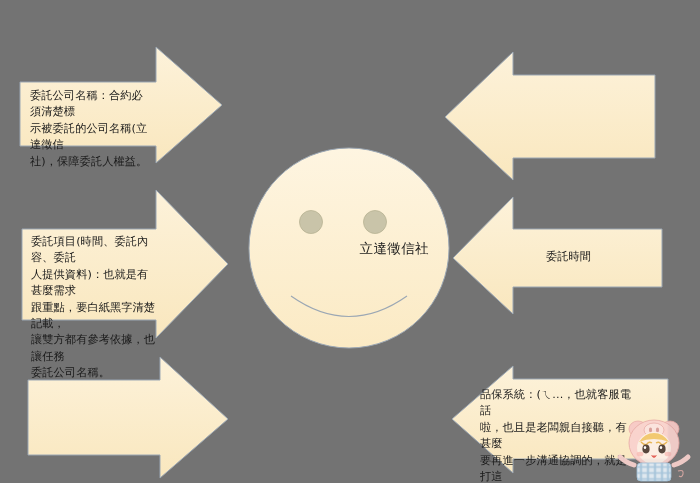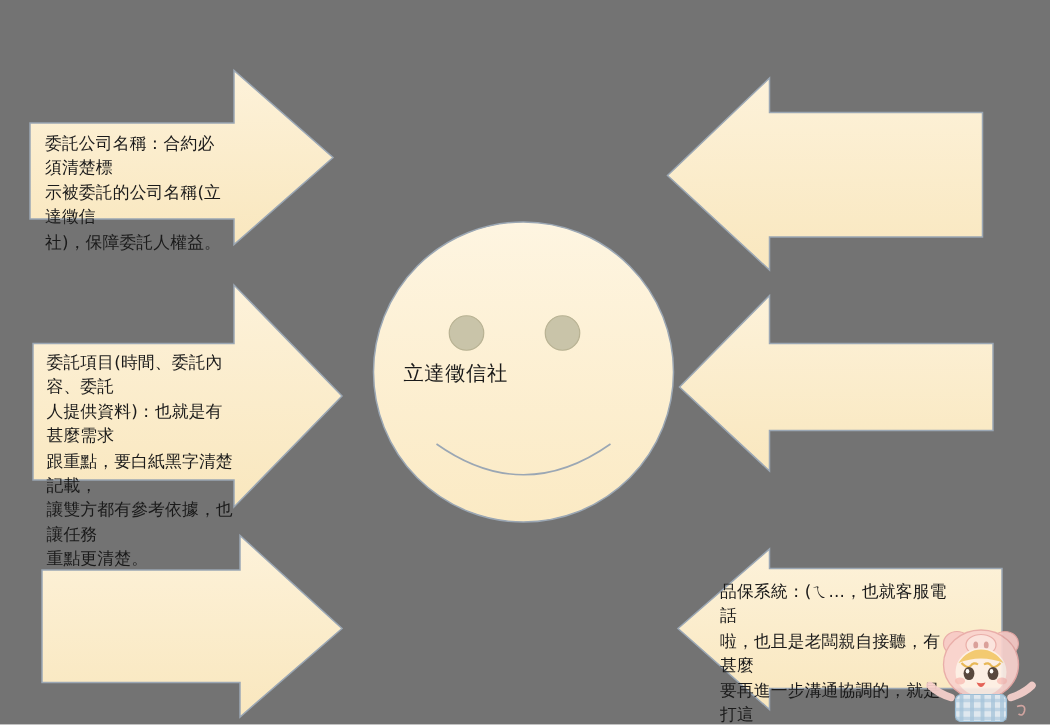--- a/index.html
+++ b/index.html
@@ -31,21 +31,21 @@
     line-height: 16.4px;
     letter-spacing: 0.1px;
     white-space: pre-line;
     text-align: left;
   }
   .center-label {
     position: absolute;
     color: #1a1a1a;
     font-size: 13.5px;
     letter-spacing: 0.4px;
-    text-align: left;
+    text-align: right;
     width: 160px;
   }
   #mascot {
     position: absolute;
     left: 608px;
     top: 413px;
     width: 92px;
     height: 70px;
   }
 </style>
@@ -85,24 +85,25 @@
   </svg>
 
   <div class="arrow-text" style="left:30px; top:88px; width:122px;">委託公司名稱：合約必須清楚標
 示被委託的公司名稱(立達徵信
 社)，保障委託人權益。</div>
 
   <div class="arrow-text" style="left:31px; top:234px; width:128px;">委託項目(時間、委託內容、委託
 人提供資料)：也就是有甚麼需求
 跟重點，要白紙黑字清楚記載，
 讓雙方都有參考依據，也讓任務
-重點更清楚。</div>
+委託公司名稱。</div>
 
 
 
+  <div class="arrow-text" style="left:546px; top:250px; width:110px; line-height:14px;">委託時間</div>
 
   <div class="arrow-text" style="left:480px; top:387px; width:152px;">品保系統：(ㄟ...，也就客服電話
 啦，也且是老闆親自接聽，有甚麼
 要再進一步溝通協調的，就是打這
 電話囉)</div>
 
   <div class="center-label" style="left:269px; top:240px;">立達徵信社</div>
 
   <svg id="mascot" viewBox="0 0 92 70">
     <g opacity="0.92">

